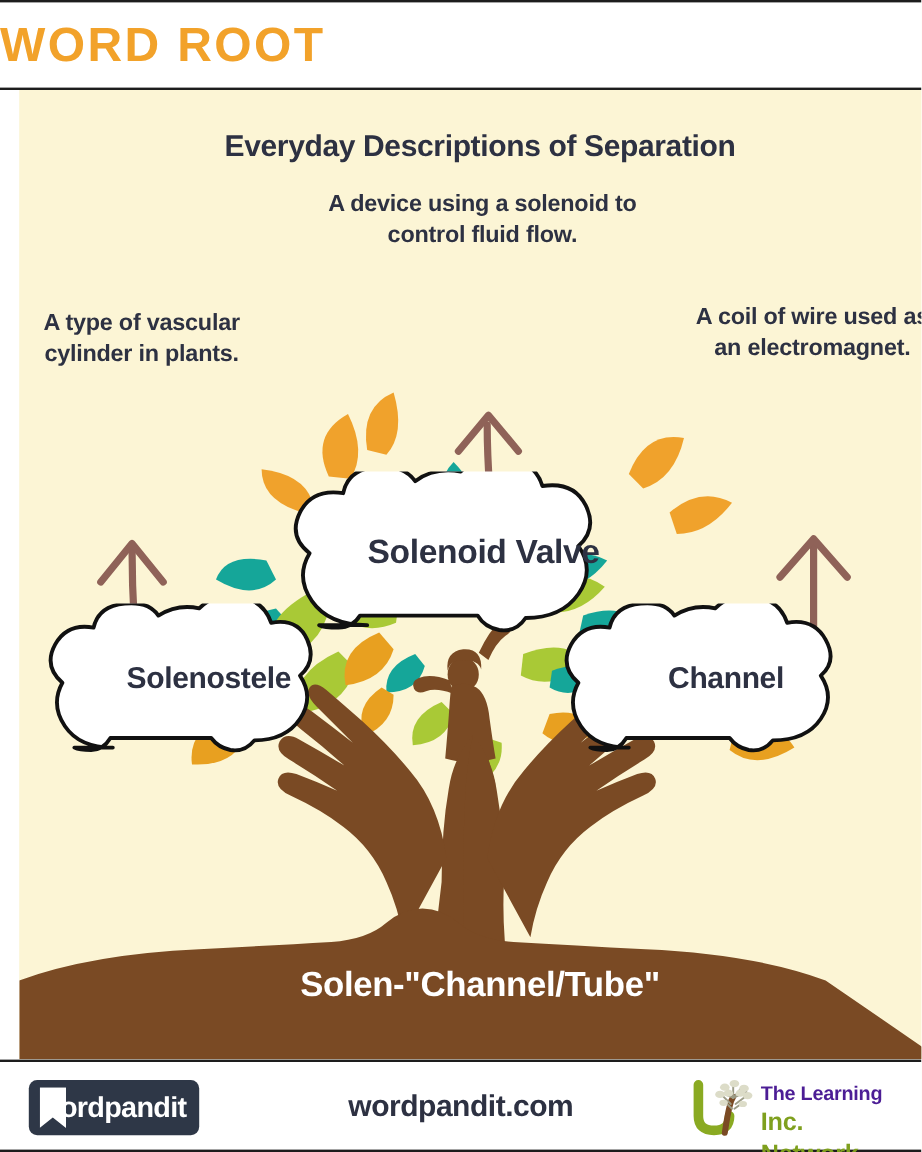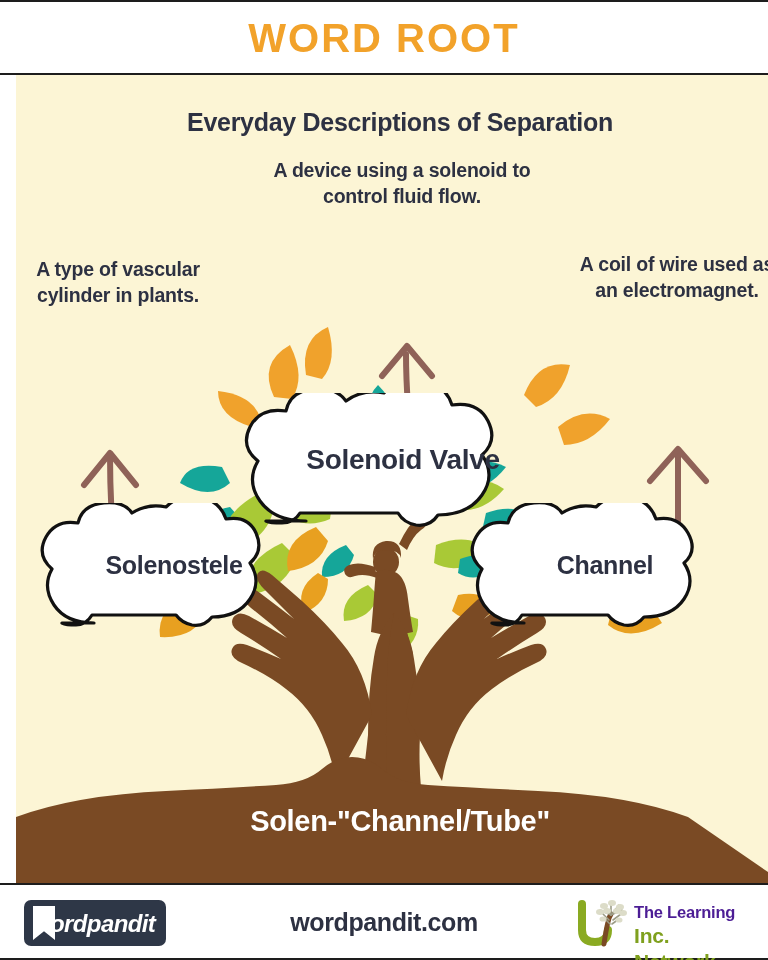--- a/index.html
+++ b/index.html
@@ -25,21 +25,20 @@
     position: absolute;
     left: 0; top: 0;
     width: 768px;
     height: 75px;
     background: #ffffff;
     border-top: 2px solid #1d1d1d;
     border-bottom: 2px solid #1d1d1d;
     box-sizing: border-box;
     display: flex;
     align-items: center;
-    justify-content: center;
   }
   .header-title {
     font-size: 40px;
     font-weight: bold;
     letter-spacing: 2px;
     color: #f2a22a;
     font-family: "Liberation Sans", sans-serif;
     line-height: 1;
   }
 
@@ -135,21 +134,20 @@
   }
   .wp-logo {
     position: absolute;
     left: 24px; top: 15px;
     width: 142px; height: 46px;
     background: #2e3747;
     border-radius: 7px;
     display: flex;
     align-items: center;
     overflow: hidden;
-    font-style: italic;
   }
   .wp-logo-mark {
     position: absolute;
     left: 9px; top: 6px;
     width: 22px; height: 34px;
     background: #ffffff;
     clip-path: polygon(0 0, 100% 0, 100% 100%, 50% 74%, 0 100%);
   }
   .wp-logo-text {
     position: absolute;

